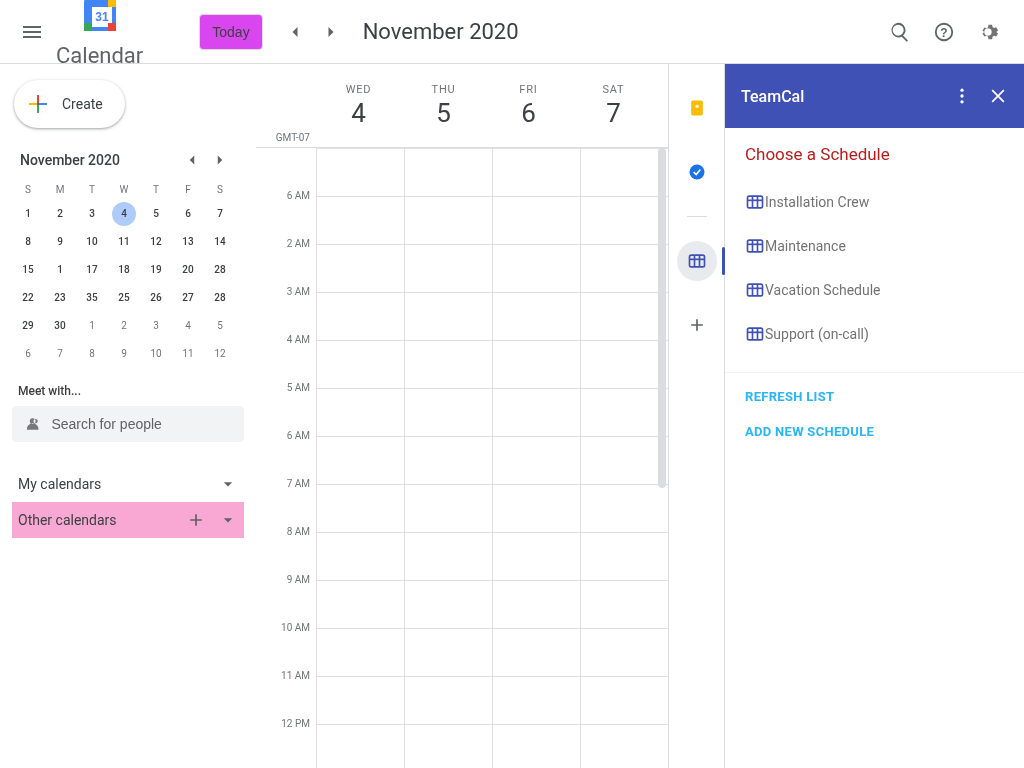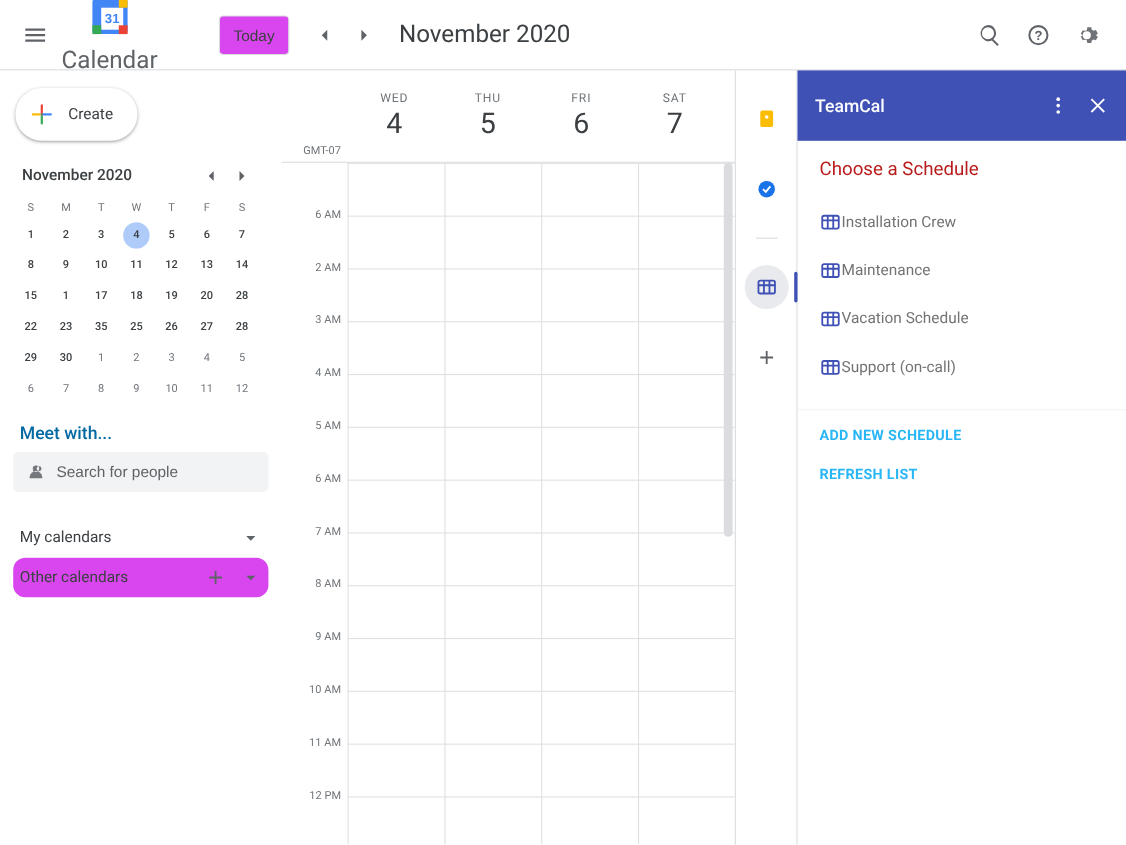--- a/index.html
+++ b/index.html
@@ -51,32 +51,32 @@
   .mini-arrows { display:flex; gap:4px; }
   .mini-arrow{ width:24px;height:24px;display:flex;align-items:center;justify-content:center;cursor:pointer;color:#5f6368;border-radius:50%; }
   .mini-grid { display:grid; grid-template-columns:repeat(7,1fr); text-align:center; font-size:10px; color:#70757a; }
   .mini-grid .dow { height:20px; line-height:20px; }
   .mini-grid .day { height:28px; display:flex; align-items:center; justify-content:center; font-size:10px; color:#3c4043; cursor:pointer; font-weight:500; }
   .mini-grid .day.other { color:#70757a; font-weight:400; }
   .mini-grid .day .bubble { width:24px;height:24px;line-height:24px;border-radius:50%; }
   .mini-grid .day.selected .bubble { background:#aecbfa; }
 
   .meet-section { margin-top:16px; }
-  .meet-title { font-size:16px; color:#0369a1; font-weight:500; padding:0 0 8px 6px; }
+  .meet-title { font-size:12px; color:#404040; font-weight:500; padding:0 0 8px 6px; }
   .search-people {
     height:36px; background:#f1f3f4; border-radius:4px; display:flex; align-items:center;
     padding:0 12px; gap:10px; color:#5f6368;
   }
   .search-people input { border:none;background:transparent;outline:none;font-size:14px;color:#3c4043;width:100%; }
   .search-people input::placeholder{color:#5f6368;}
 
   .cal-section { margin-top:24px; }
   .cal-row { height:36px; display:flex; align-items:center; justify-content:space-between; padding:0 6px; font-size:14px; color:#3c4043; cursor:pointer; }
   .cal-row .row-actions { display:flex; gap:12px; color:#5f6368; }
-  .cal-row.highlight { background:#d946ef; border-radius:11px;justify-content:space-between;}
+  .cal-row.highlight { background:#f9a8d4; border-radius:0;justify-content:space-between;}
 
   
   .grid-inner { position:relative; height:100%; display:flex; flex-direction:column; }
   .day-headers {
     display:grid;
     grid-template-columns:60px repeat(4,1fr);
     height:84px;
     border-bottom:1px solid #dadce0;
     padding-right:12px;
   }
@@ -545,19 +545,19 @@
                 <rect x="3" y="5" width="18" height="14" rx="2" fill="none" stroke="#3f51b5" stroke-width="2"></rect>
                 <line x1="3" y1="10" x2="21" y2="10" stroke="#3f51b5" stroke-width="2"></line>
                 <line x1="9" y1="5" x2="9" y2="19" stroke="#3f51b5" stroke-width="2"></line>
                 <line x1="15" y1="5" x2="15" y2="19" stroke="#3f51b5" stroke-width="2"></line>
               </svg>
               <span>Support (on-call)</span>
             </div>
           </div>
       </div>
       <div class="tc-link-section">
+        <span class="tc-link">REFRESH LIST</span>
         <span class="tc-link">ADD NEW SCHEDULE</span>
-        <span class="tc-link">REFRESH LIST</span>
       </div>
     </div>
   </div>
 
 </div>
 
 </body></html>

